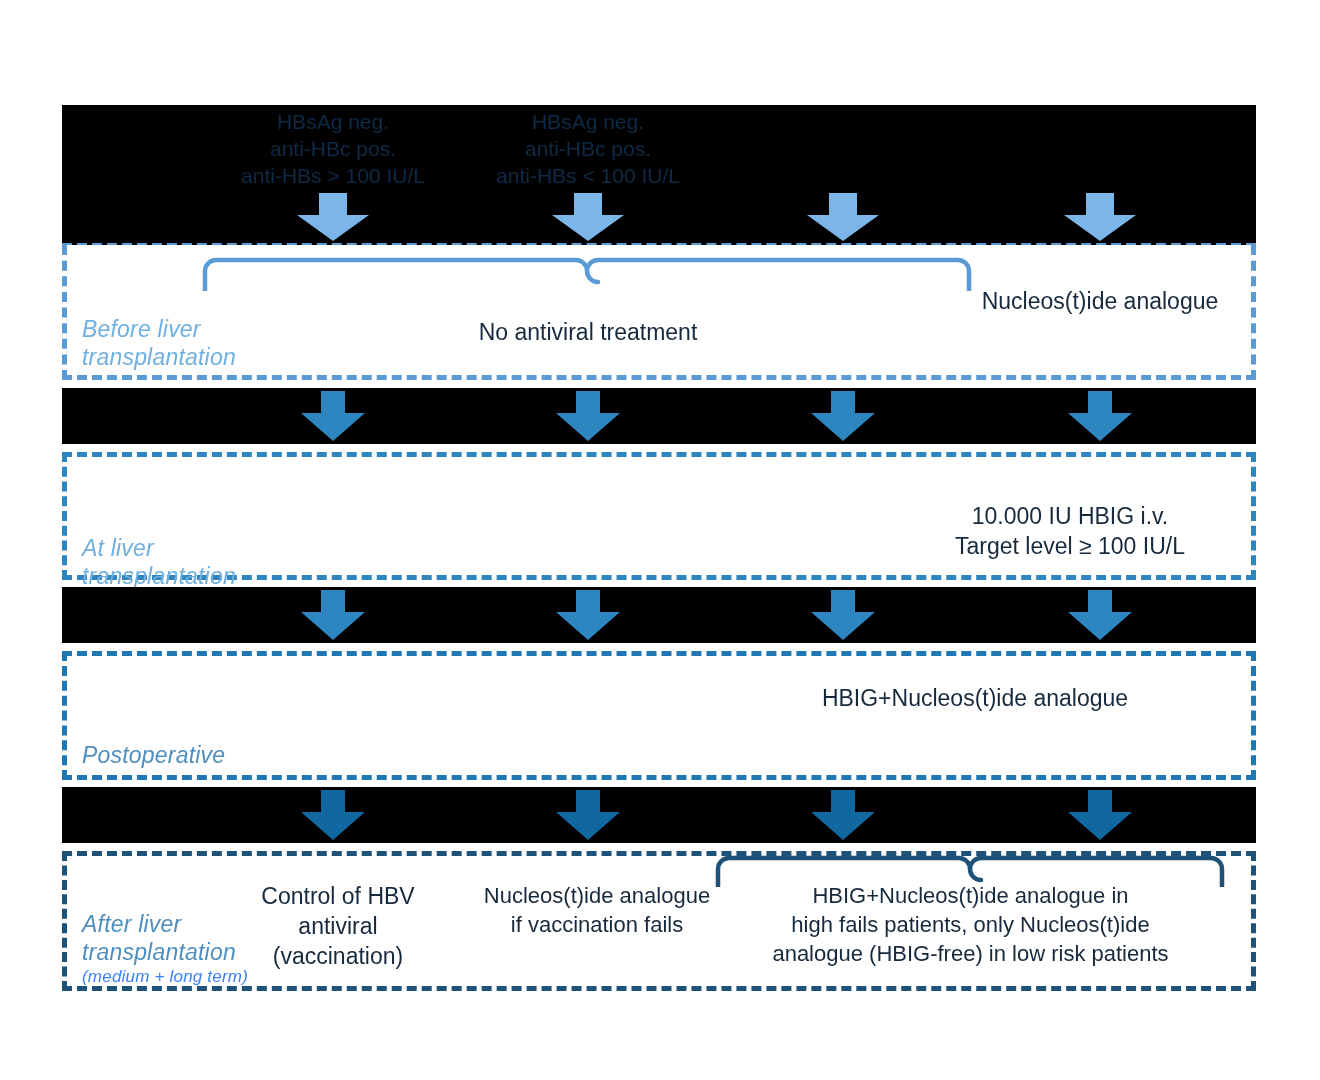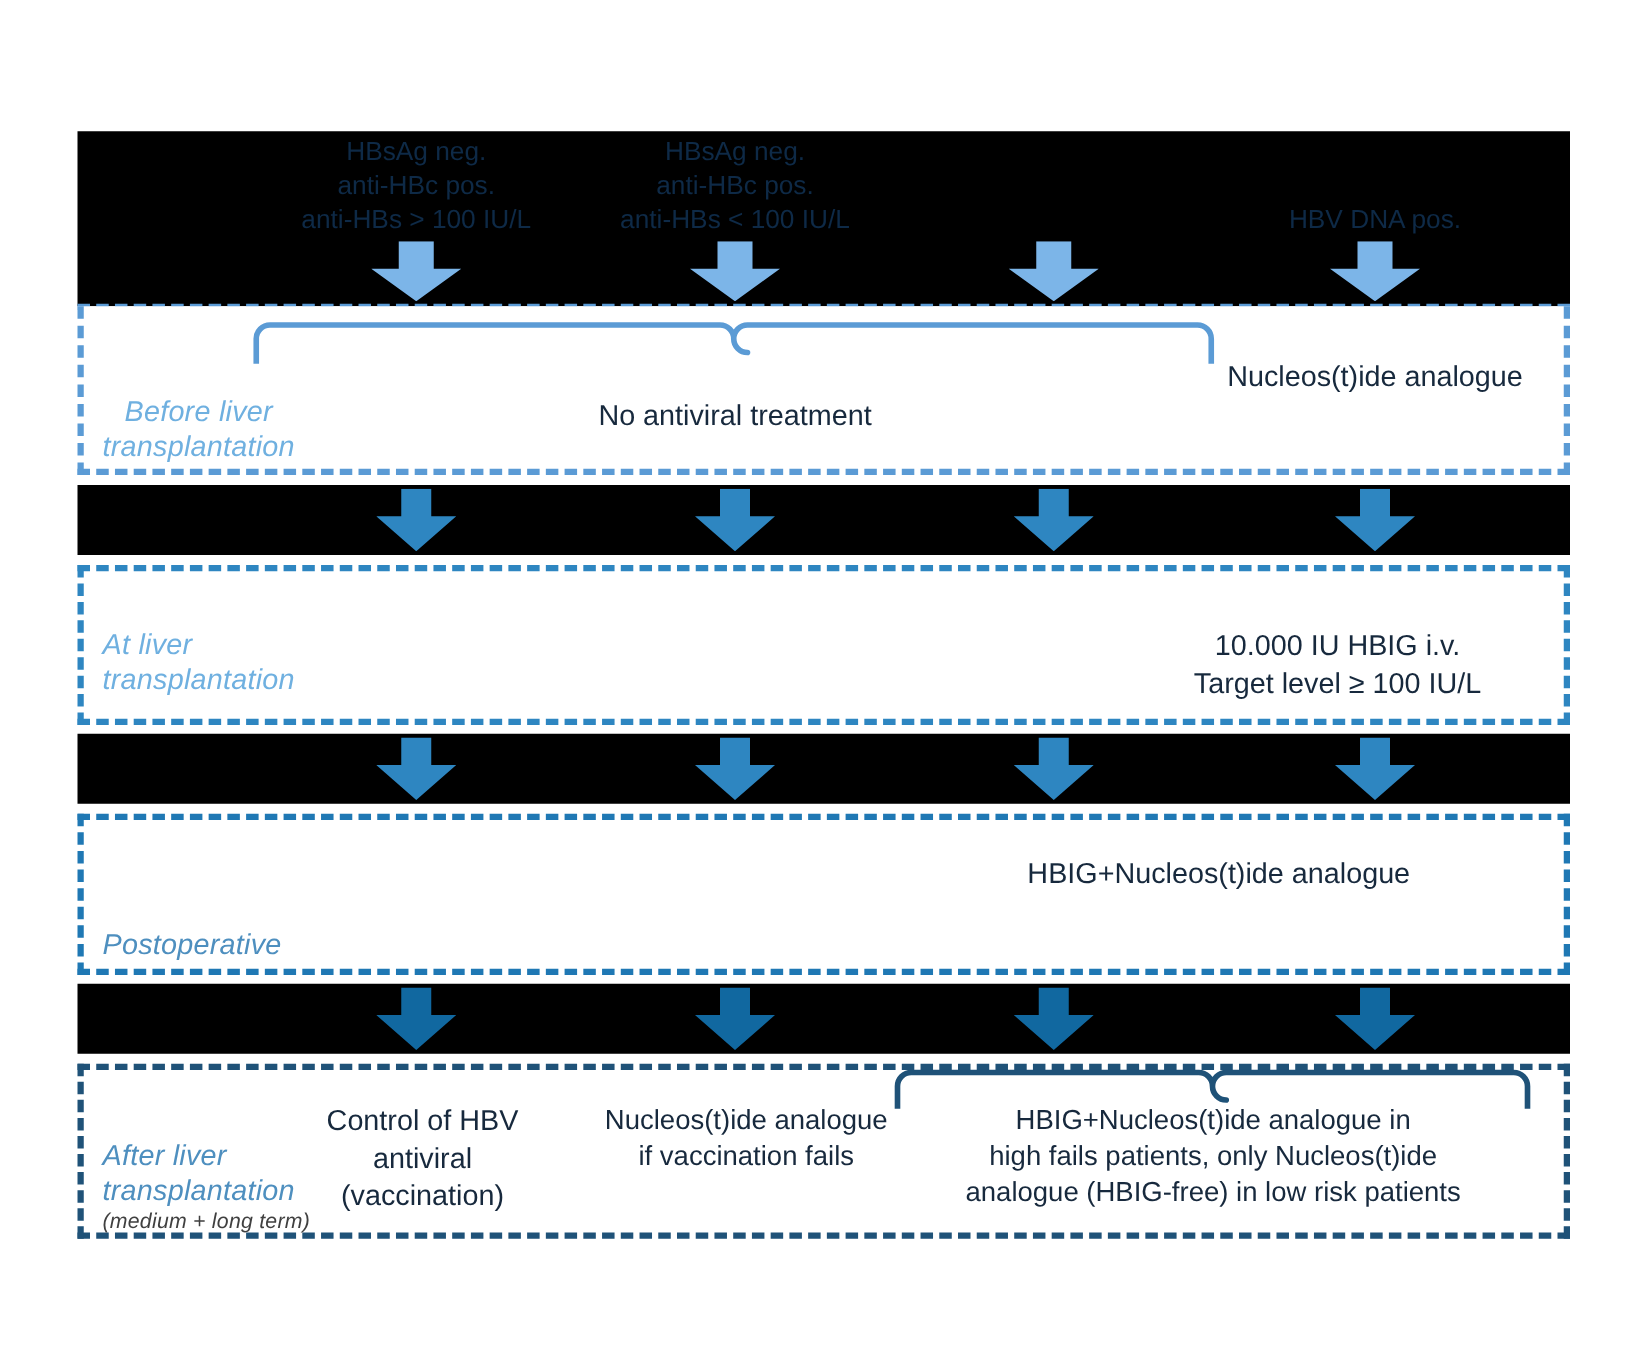--- a/index.html
+++ b/index.html
@@ -62,25 +62,25 @@
     line-height:28px;
     white-space:pre-line;
     letter-spacing:.2px;
   }
   .phase-label.dark{color:#4E8FBF;}
   .phase-sub{
     display:block;
     font-size:17px;
     line-height:22px;
     font-style:italic;
-    color:#404040;
+    color:#3b82f6;
     text-align:center;
   }
-  #label-before{left:82px;top:315px;text-align:center;}
-  #label-at{left:82px;top:501px;}
+  #label-before{left:82px;top:315px;}
+  #label-at{left:82px;top:534px;}
   #label-post{left:82px;top:741px;}
   #label-after{left:82px;top:882px;}
 
   
   .col-head{
     position:absolute;
     color:#0E2A47;
     font-size:21px;
     line-height:27px;
     text-align:center;
@@ -112,21 +112,20 @@
 <div id="stage">
 
   <div class="band" id="band-1"></div>
 
   <div class="col-head" style="left:208px;top:108px;width:250px;">HBsAg neg.
 anti-HBc pos.
 anti-HBs &gt; 100 IU/L</div>
   <div class="col-head" style="left:463px;top:108px;width:250px;">HBsAg neg.
 anti-HBc pos.
 anti-HBs &lt; 100 IU/L</div>
-  <div class="col-head" style="left:975px;top:162px;width:250px;">HBV DNA pos.</div>
 
   <div class="arrow" style="left:297px;top:193px;">
     <svg width="72" height="48" viewBox="0 0 72 48">
         <polygon points="22,0 50,0 50,22 72,22 36,48 0,22 22,22" fill="#7CB5E8"></polygon>
       </svg>
   </div>
   <div class="arrow" style="left:552px;top:193px;">
     <svg width="72" height="48" viewBox="0 0 72 48">
         <polygon points="22,0 50,0 50,22 72,22 36,48 0,22 22,22" fill="#7CB5E8"></polygon>
       </svg>

